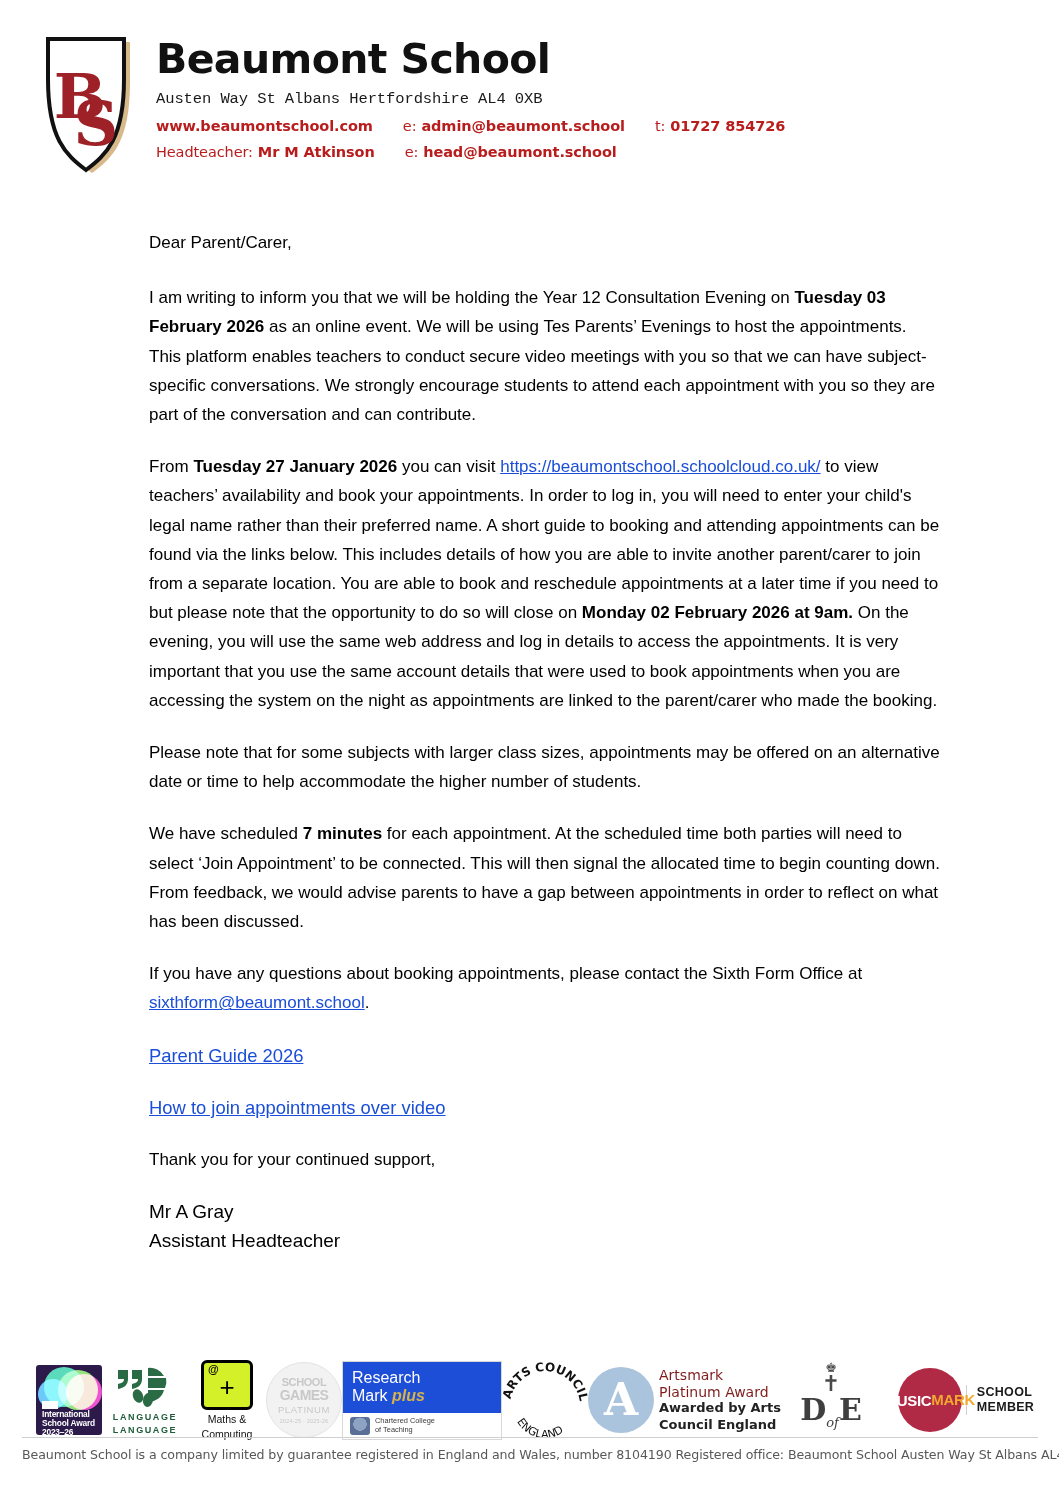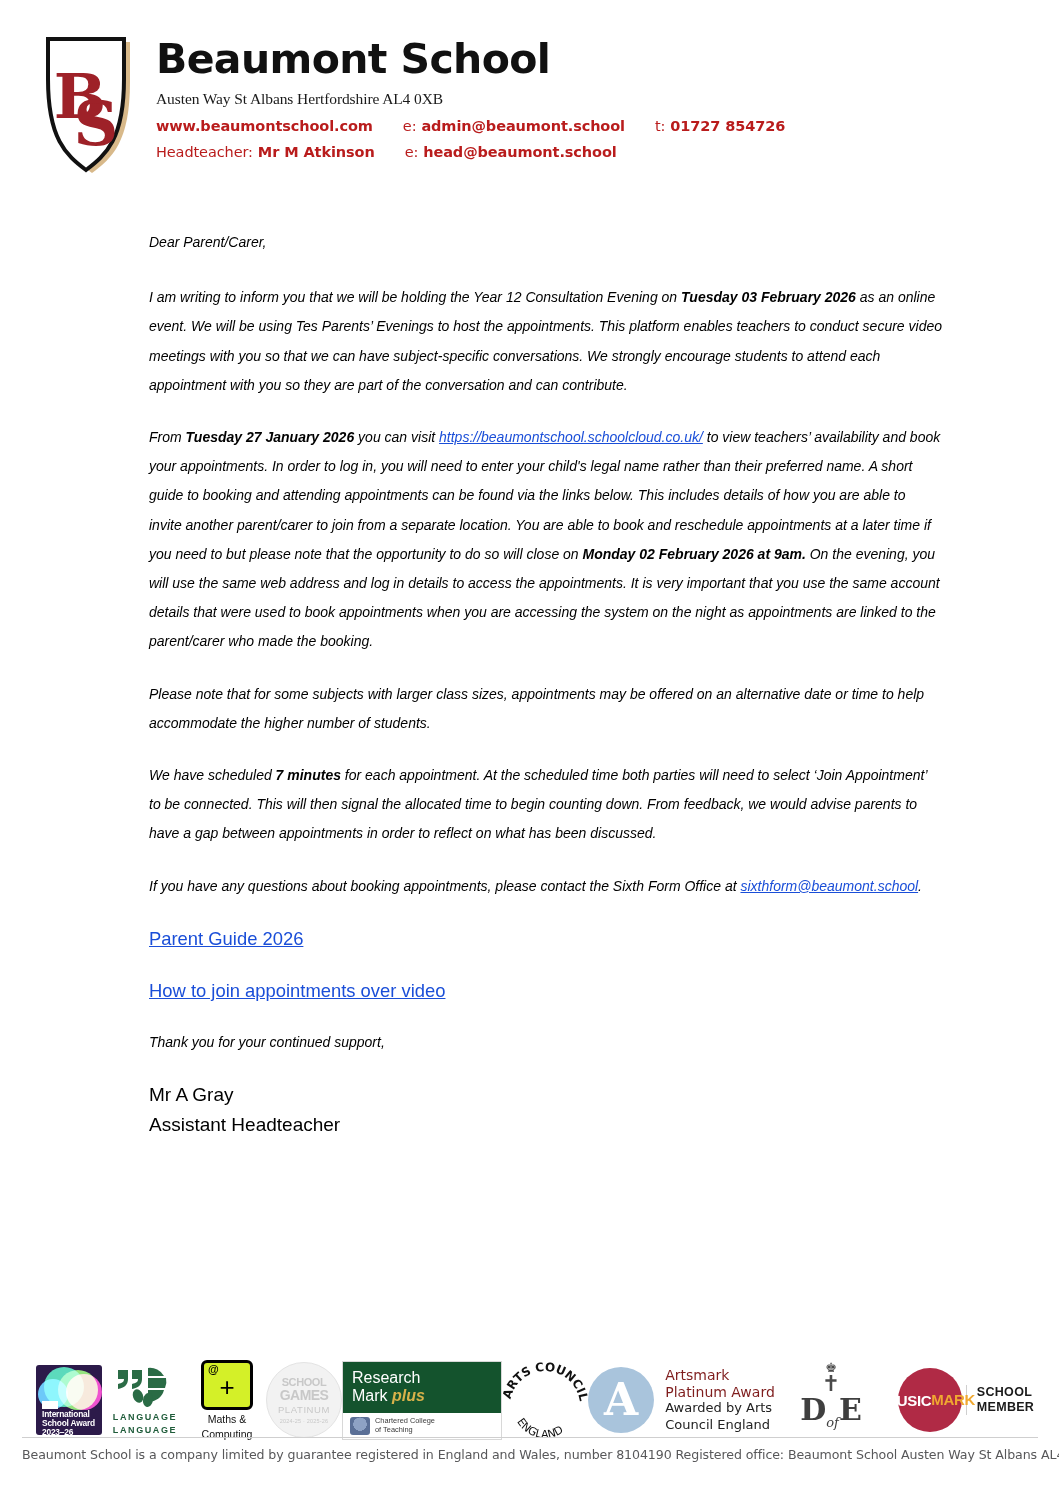--- a/index.html
+++ b/index.html
@@ -44,21 +44,21 @@
   .school-name {
     font-family: "DejaVu Sans", sans-serif;
     font-size: 41px;
     font-weight: bold;
     letter-spacing: -0.6px;
     line-height: 1.02;
     color: #111111;
     white-space: nowrap;
   }
   .lh-address {
-    font-family: Liberation Serif, serif;
+    font-family: Liberation Mono, monospace;
     font-size: 15.5px;
     color: #1a1a1a;
     margin-top: 9px;
     white-space: nowrap;
     letter-spacing: -0.1px;
   }
   .lh-row {
     font-family: "DejaVu Sans", sans-serif;
     font-size: 14.5px;
     font-weight: bold;
@@ -71,26 +71,25 @@
   .lh-row .lbl { font-weight: normal; }
 
   
   .body-wrap {
     position: absolute;
     left: 149px;
     top: 228px;
     width: 793px;
   }
   .para {
-    font-size: 14px;
+    font-size: 17px;
     line-height: 29.2px;
     color: #000000;
     margin: 0 0 23px 0;
     text-align: left;
-    font-style: italic;
   }
   .para b, .para strong { font-weight: bold; }
   .lnk {
     color: #1a4ed8;
     text-decoration: underline;
   }
   .heading {
     font-size: 18.4px;
     line-height: 29.2px;
     font-weight: bold;
@@ -182,21 +181,21 @@
     align-items: center; justify-content: center;
     color: #c8c8c8;
   }
   .sgames .l1 { font-size: 11px; font-weight: bold; letter-spacing:-0.4px; line-height:11px;}
   .sgames .l2 { font-size: 14px; font-weight: bold; letter-spacing:-0.6px; line-height:14px;}
   .sgames .l3 { font-size: 9.5px; letter-spacing: 0.6px; margin-top: 2px; }
   .sgames .l4 { font-size: 5.5px; letter-spacing: 0.2px; margin-top: 3px; }
 
   .rmark { width: 158px; border: 1px solid #d8d8d8; background:#fff; }
   .rmark .top {
-    background: #14532d; color: #ffffff; padding: 7px 9px 8px 9px;
+    background: #1d4ed8; color: #ffffff; padding: 7px 9px 8px 9px;
   }
   .rmark .t1 { font-size: 16px; line-height: 18px; }
   .rmark .t2 { font-size: 16px; line-height: 18px; }
   .rmark .t2 i { color: #d8b24a; font-style: italic; font-weight: bold; }
   .rmark .bot {
     display: flex; align-items: center; gap: 5px; padding: 4px 7px;
   }
   .rmark .bot .seal {
     width: 20px; height: 18px; flex:0 0 auto;
     background: radial-gradient(circle at 50% 40%, #8ea2c4 0 45%, #5a6f96 46% 100%);
@@ -217,21 +216,21 @@
   .ablue .a {
     color: #ffffff; font-size: 44px; line-height: 44px;
     font-family: "DejaVu Serif", serif; font-weight: bold;
   }
 
   .artsmark {
     width: 132px; line-height: 16.5px;
     font-family: "DejaVu Sans", sans-serif;
   }
   .artsmark .b1 { font-size: 14px; font-weight: normal; color: #7f1d1d; }
-  .artsmark .b2 { font-size: 13px; color: #222; }
+  .artsmark .b2 { font-size: 13px; color: #222; font-weight: bold; }
 
   .dofe { width: 90px; text-align: center; color: #4a4a4a; }
   .dofe .crown { font-size: 13px; line-height: 12px; }
   .dofe .swirl { font-size: 22px; line-height: 22px; margin-top:-1px;}
   .dofe .big {
     font-size: 30px; font-weight: bold; line-height: 30px;
     font-family: "DejaVu Serif", serif; color: #3f3f3f;
   }
   .dofe .big sub { font-size: 13px; font-style: italic; font-weight: normal; }
 

